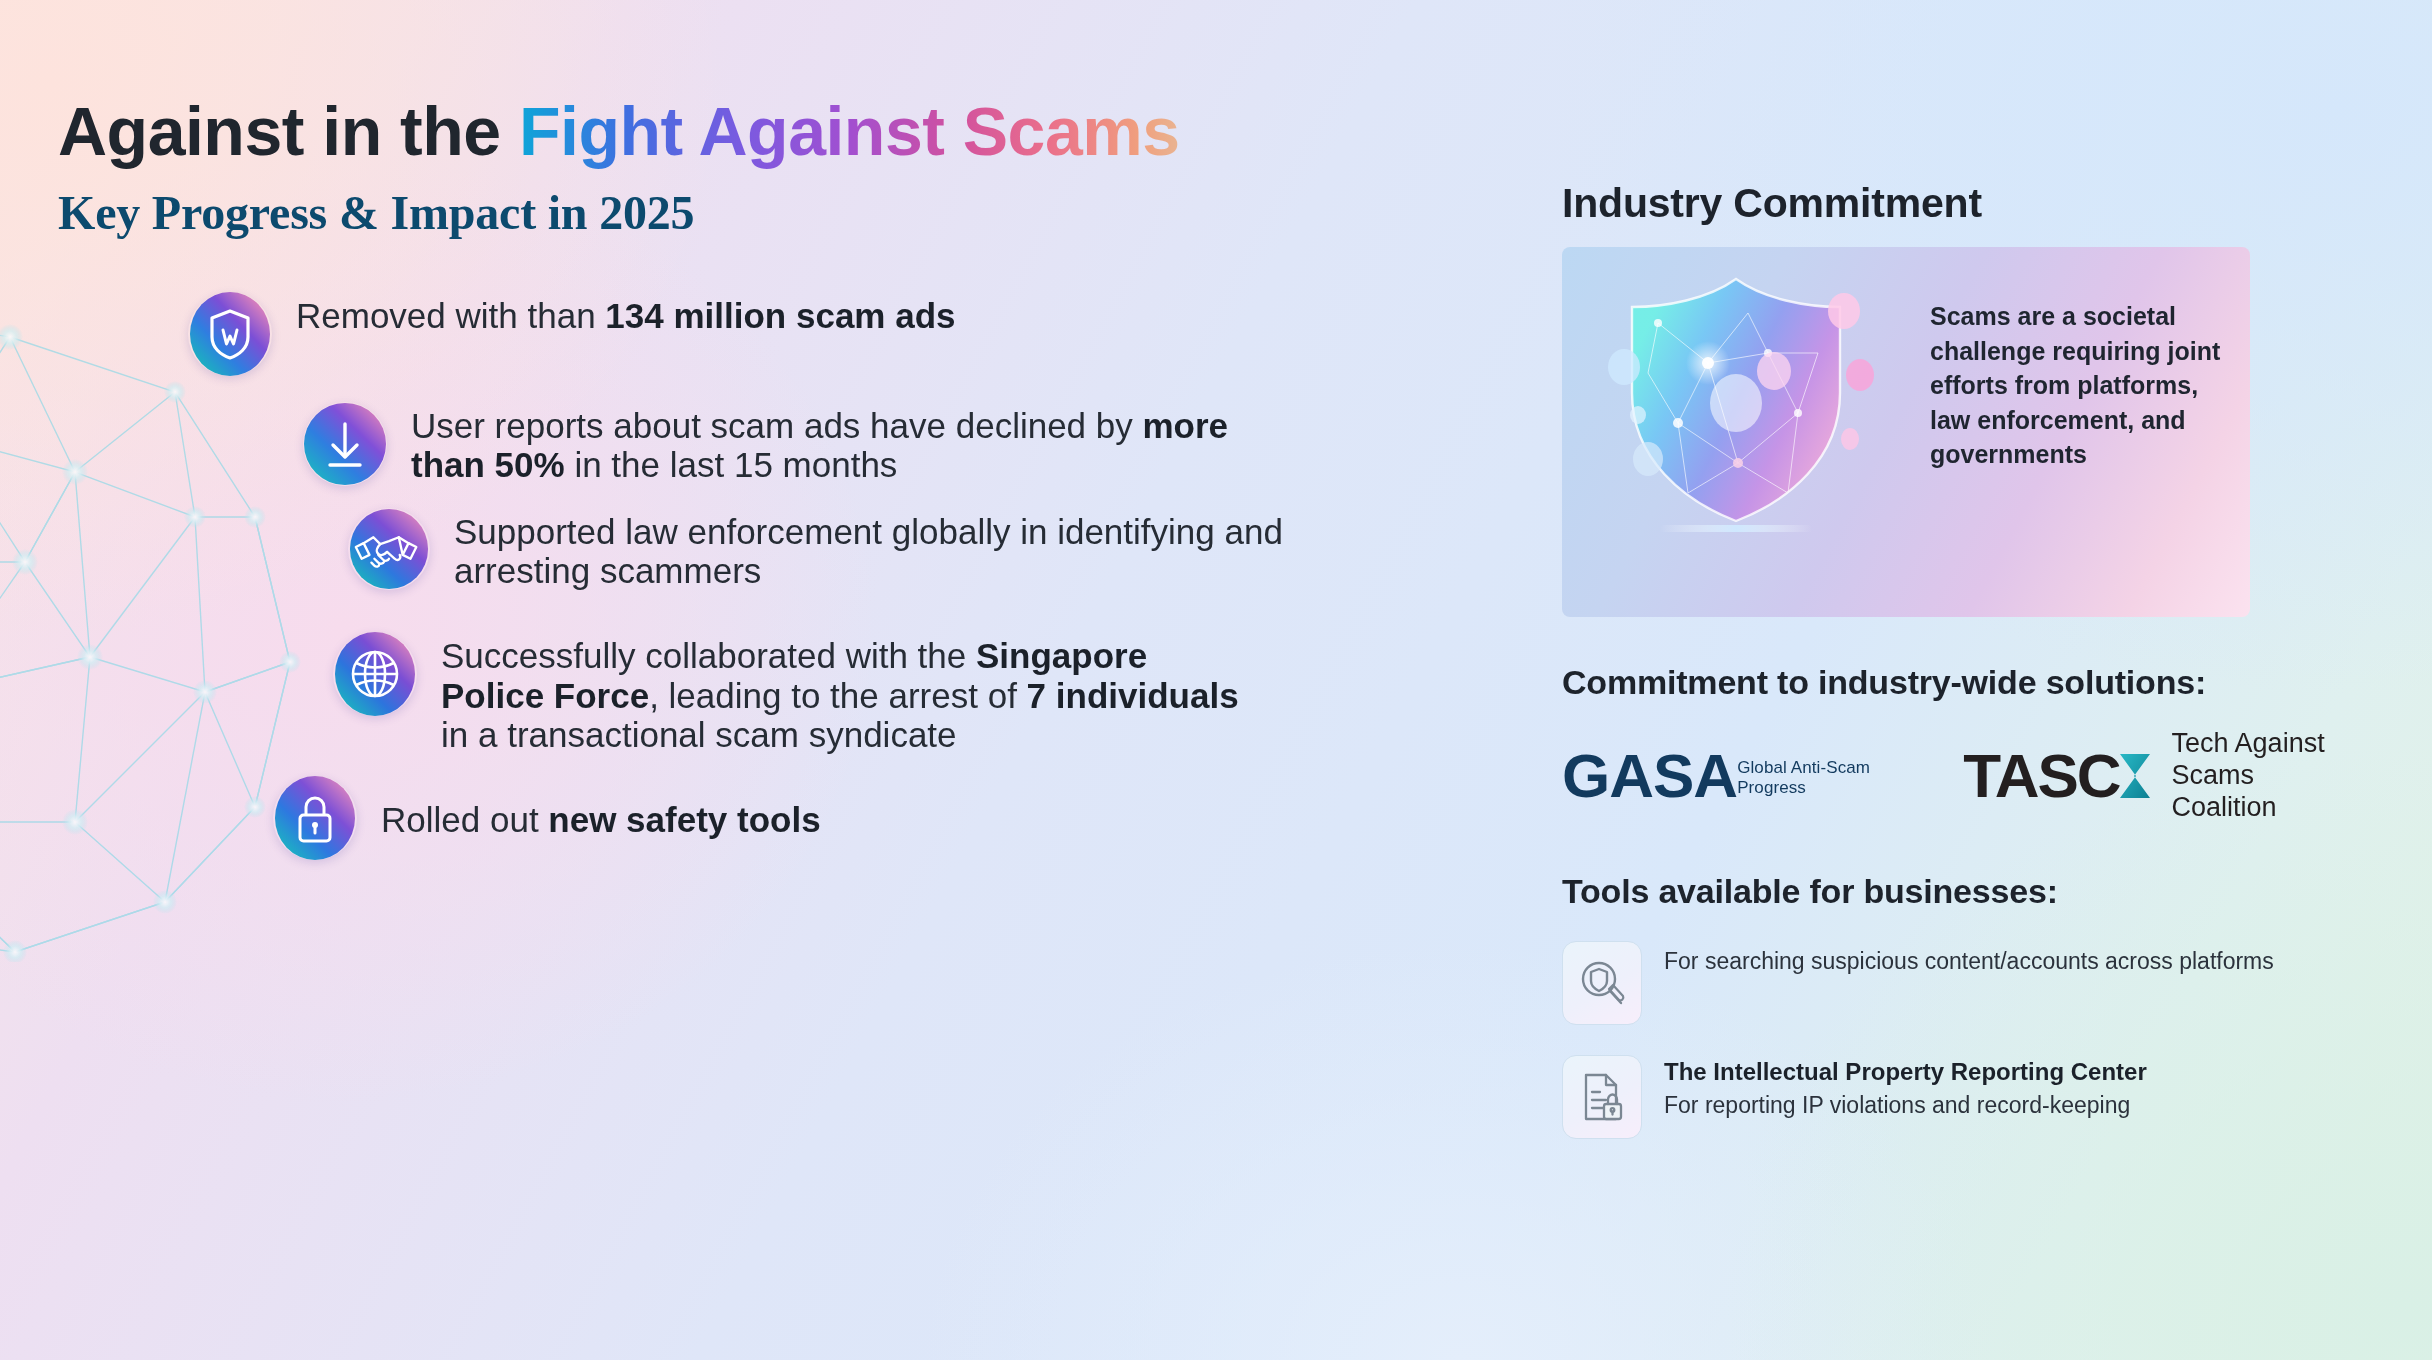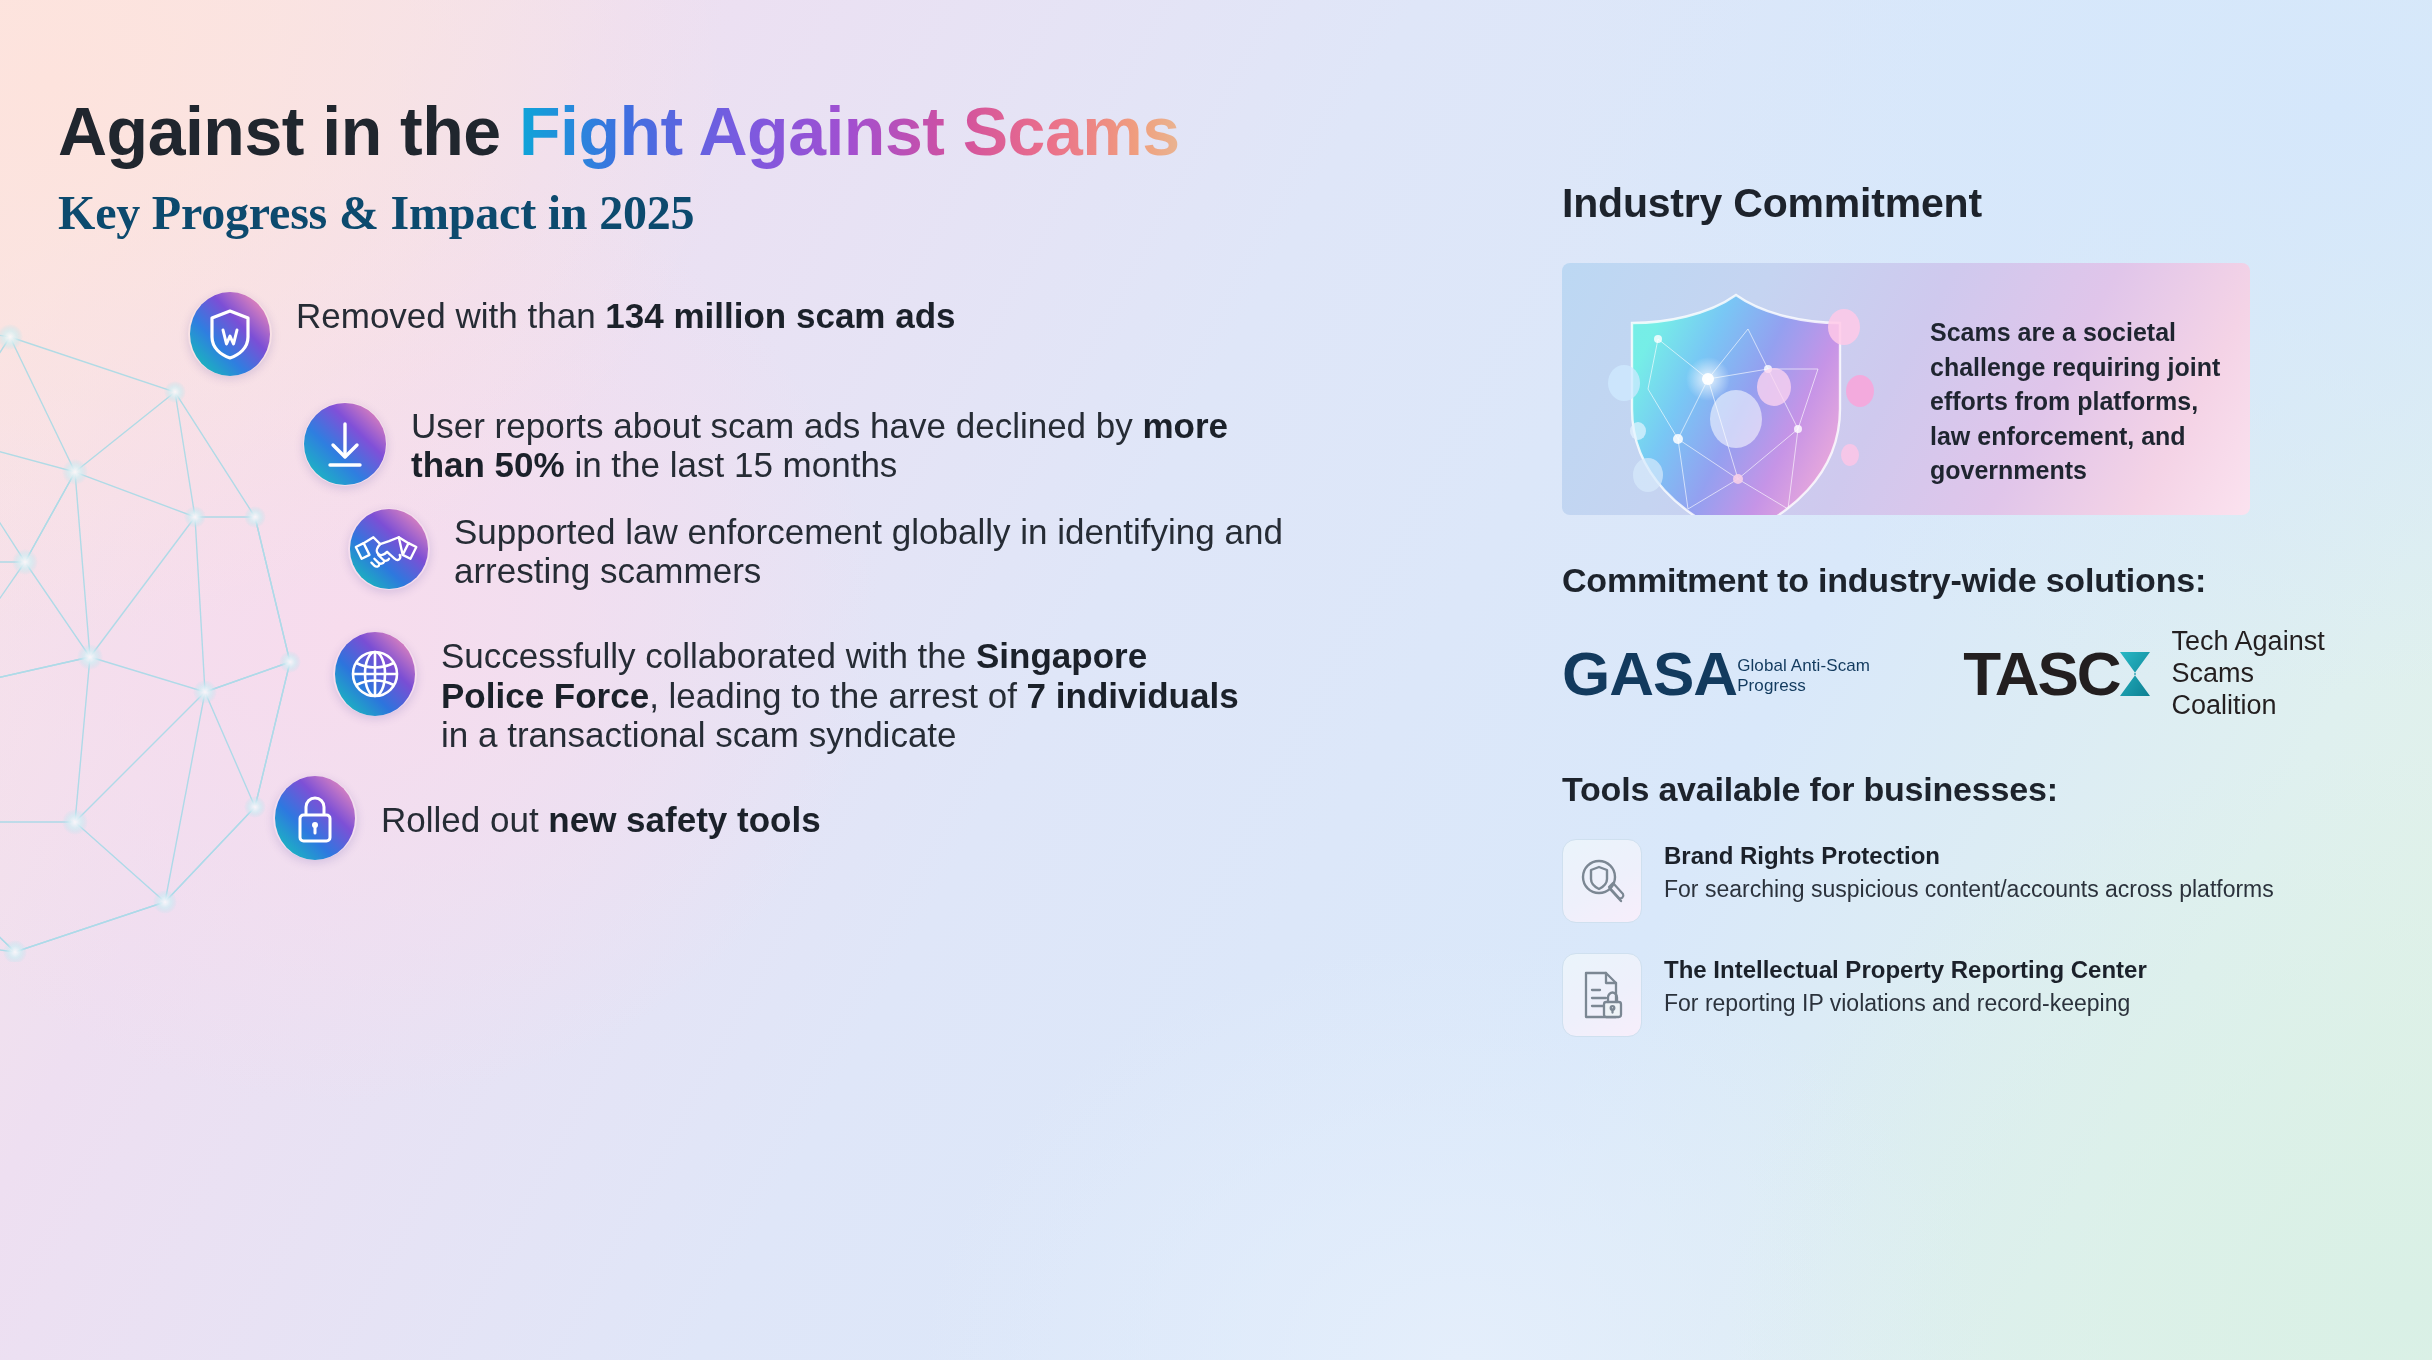--- a/index.html
+++ b/index.html
@@ -54,21 +54,21 @@
   #bullet-3 .b-icon{width:82px;height:82px;}
   #bullet-4 .b-icon{width:84px;height:84px;}
   #bullet-5 .b-icon{width:84px;height:84px;}
   #bullet-2 .b-text{max-width:840px;}
   #bullet-3 .b-text{max-width:840px;}
   #bullet-4 .b-text{max-width:800px;}
   
   #right-col{position:absolute;left:1562px;top:180px;width:800px;}
   #right-heading{font-size:41px;font-weight:700;color:#1d232c;letter-spacing:-.2px;}
   #commit-card{
-    margin-top:36px;width:688px;height:252px;border-radius:8px;overflow:hidden;position:relative;
+    margin-top:20px;width:688px;height:370px;border-radius:8px;overflow:hidden;position:relative;
     background:linear-gradient(118deg,#bcd8f3 0%, #c5d4f1 26%, #cfc9ee 48%, #e0c5ea 68%, #f4d3e6 86%, #fbe2ef 100%);
   }
   #commit-card .shield-art{position:absolute;left:26px;top:16px;width:330px;height:280px;}
   #commit-text{
     position:absolute;left:368px;top:52px;width:300px;
     font-size:25px;line-height:1.38;font-weight:700;color:#1f2530;
   }
   #commit-sub{margin-top:46px;font-size:34px;font-weight:700;color:#1d232c;letter-spacing:-.2px;}
   #logos{margin-top:26px;display:flex;align-items:center;gap:24px;}
   .gasa{display:flex;flex-direction:row;align-items:center;}
@@ -383,21 +383,20 @@
         <svg width="48" height="50" viewBox="0 0 48 50">
           <g fill="none" stroke="#7b8793" stroke-width="2.4" stroke-linecap="round" stroke-linejoin="round">
             <circle cx="21" cy="21" r="16"></circle>
             <path d="M21 11 L29 14 V23 C29 28 25 31 21 33 C17 31 13 28 13 23 V14 Z"></path>
             <line x1="32" y1="33" x2="43" y2="45"></line>
             <path d="M31 31 L35 27 L45 38 A3 3 0 0 1 41 42 Z" stroke-width="2.2"></path>
           </g>
         </svg>
       </div>
       <div class="tool-body">
-        <div class="tool-title">Brand Rights Protection</div>
         <div class="tool-desc">For searching suspicious content/accounts across platforms</div>
       </div>
     </div>
 
     <div class="tool">
       <div class="tool-icon">
         <svg width="46" height="52" viewBox="0 0 46 52">
           <g fill="none" stroke="#7b8793" stroke-width="2.3" stroke-linecap="round" stroke-linejoin="round">
             <path d="M7 4 H27 L37 14 V48 H7 Z"></path>
             <path d="M27 4 V14 H37"></path>

